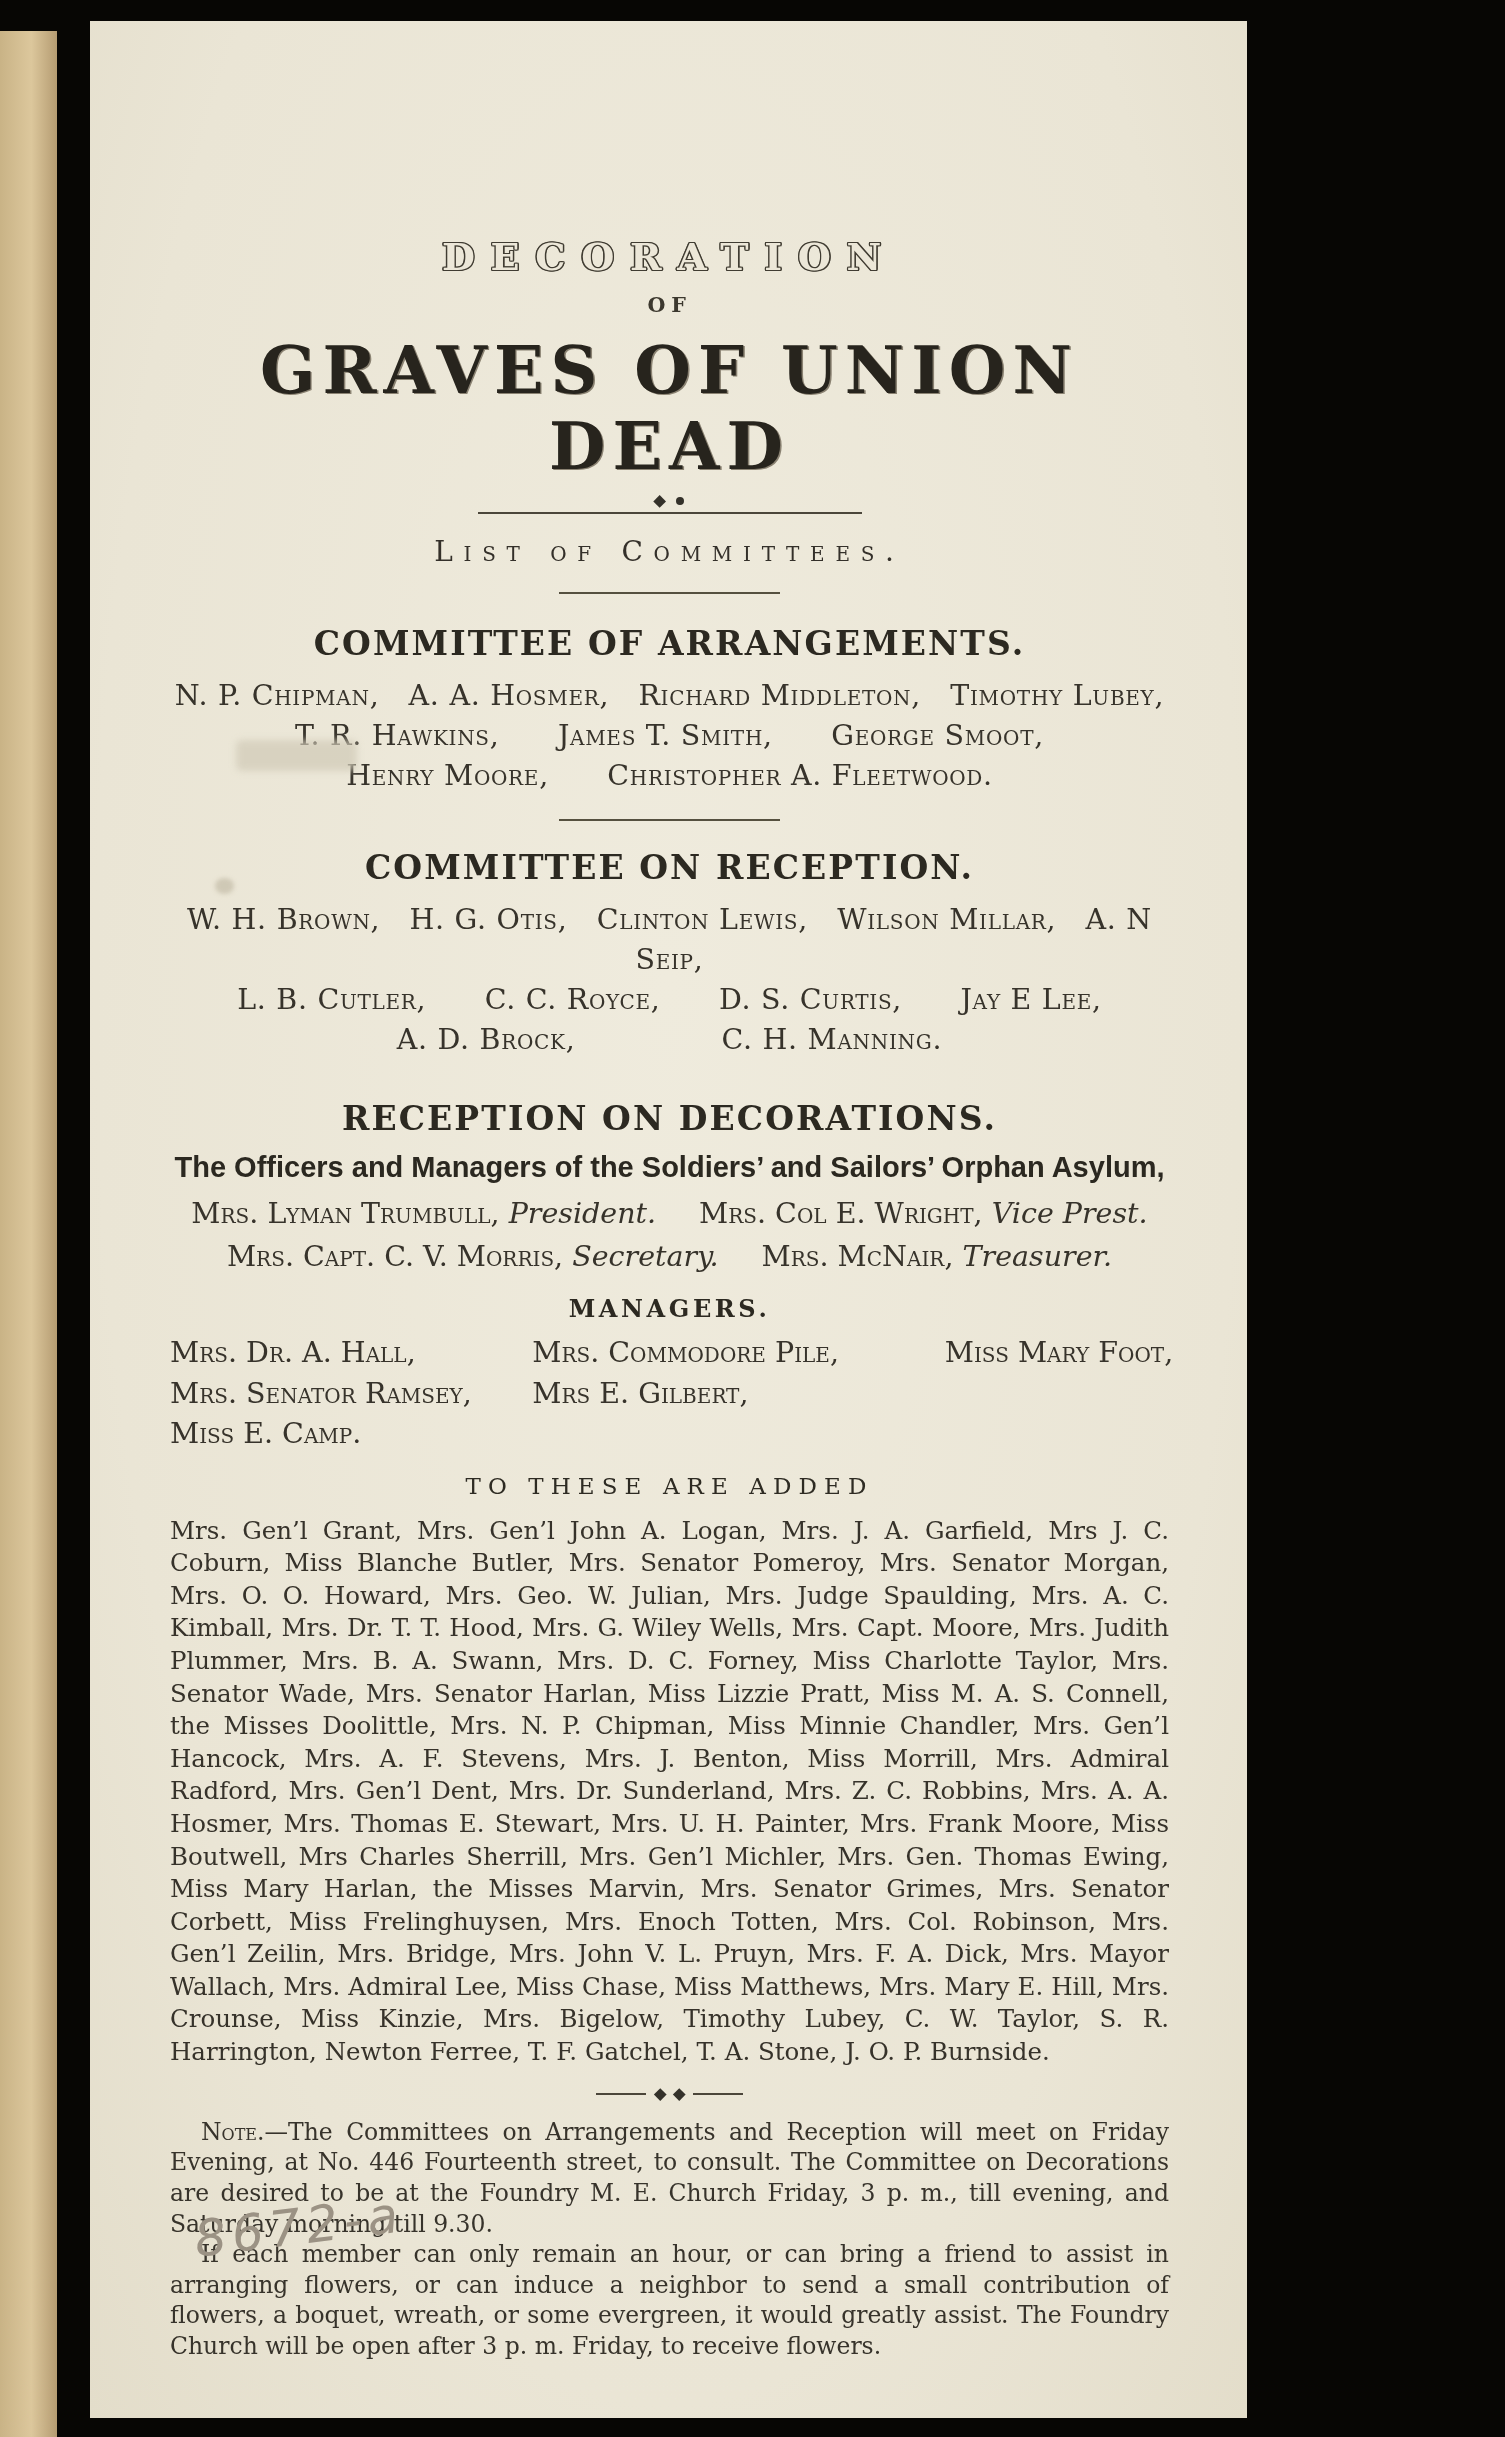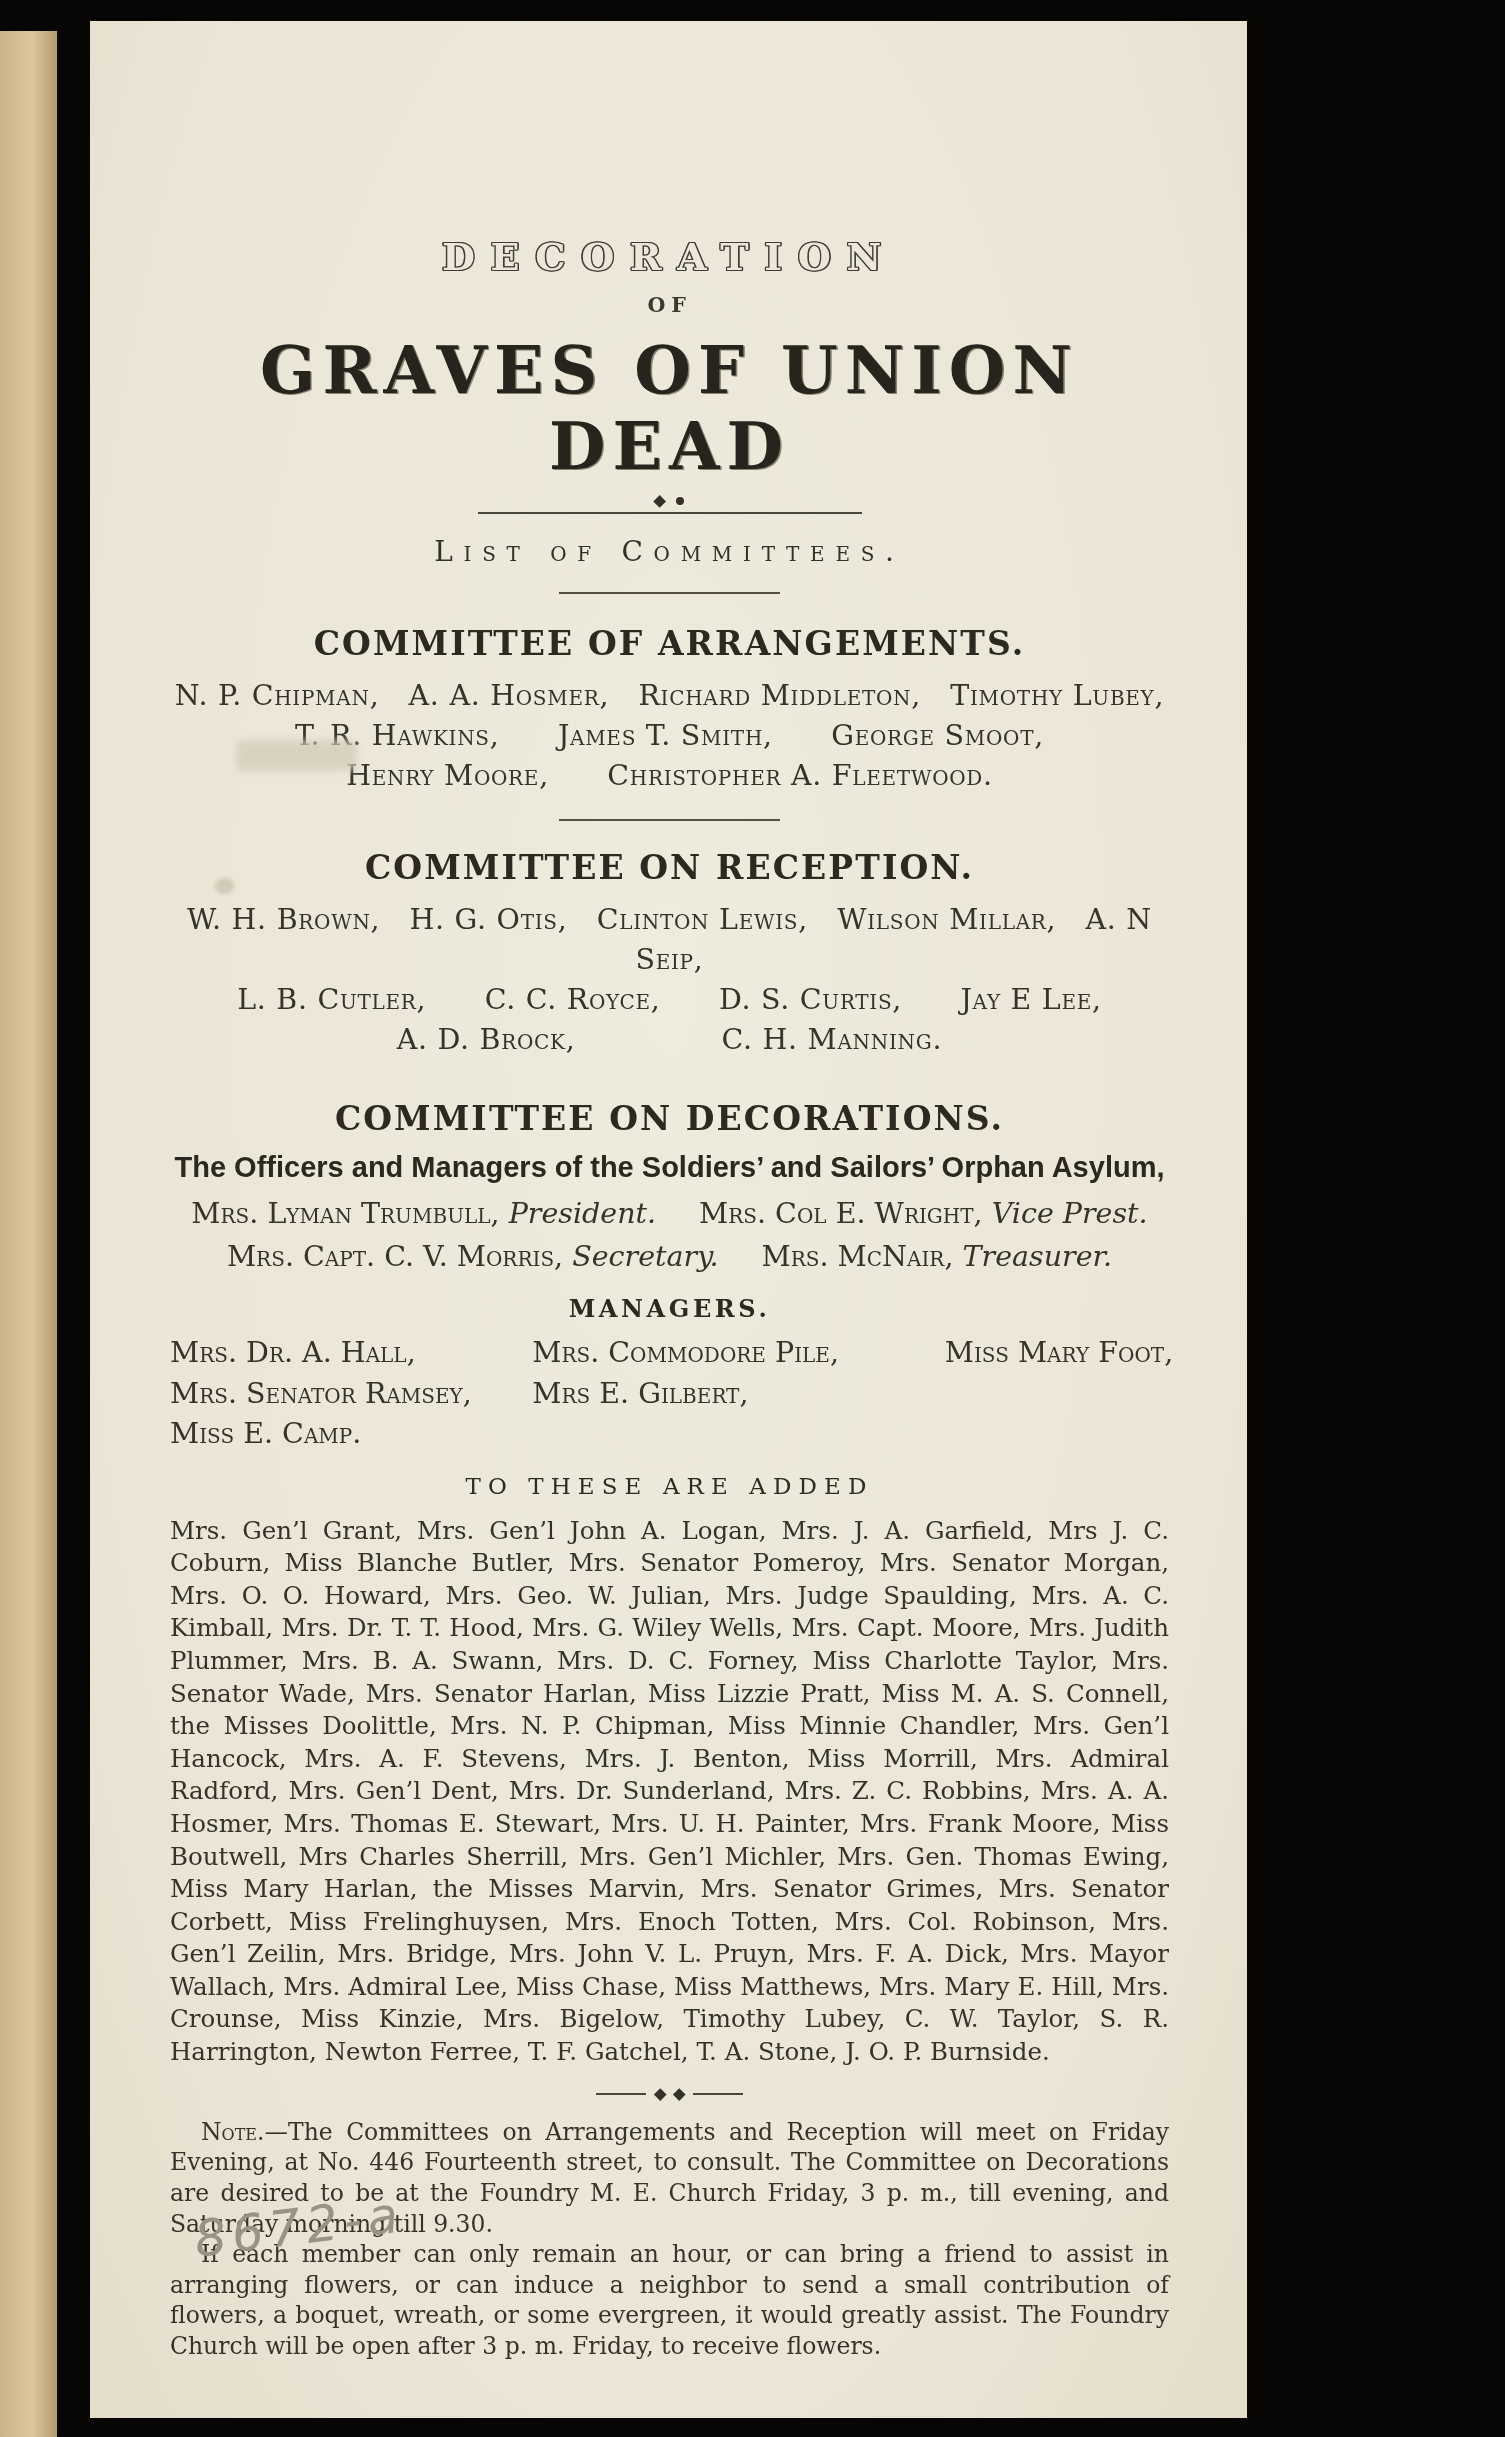--- a/index.html
+++ b/index.html
@@ -142,21 +142,21 @@
 
   <div class="rule-mid"></div>
 
   <h3 class="section-heading">COMMITTEE ON RECEPTION.</h3>
   <p class="names-line">W. H. Brown, H. G. Otis, Clinton Lewis, Wilson Millar, A. N Seip,</p>
   <p class="names-line">L. B. Cutler,  C. C. Royce,  D. S. Curtis,  Jay E Lee,</p>
   <p class="names-line">A. D. Brock,     C. H. Manning.</p>
 
   <div class="gap-lg"></div>
 
-  <h3 class="section-heading">COMMITTEE ON DECORATIONS.</h3>
+  <h3 class="section-heading">RECEPTION ON DECORATIONS.</h3>
   <p class="asylum">The Officers and Managers of the Soldiers’ and Sailors’ Orphan Asylum,</p>
 
   <div class="officers-row">
     <span class="officer">
       <span class="name">Mrs. Lyman Trumbull,</span>
       <span class="title">President.</span>
     </span>
     <span class="officer">
       <span class="name">Mrs. Col E. Wright,</span>
       <span class="title">Vice Prest.</span>

